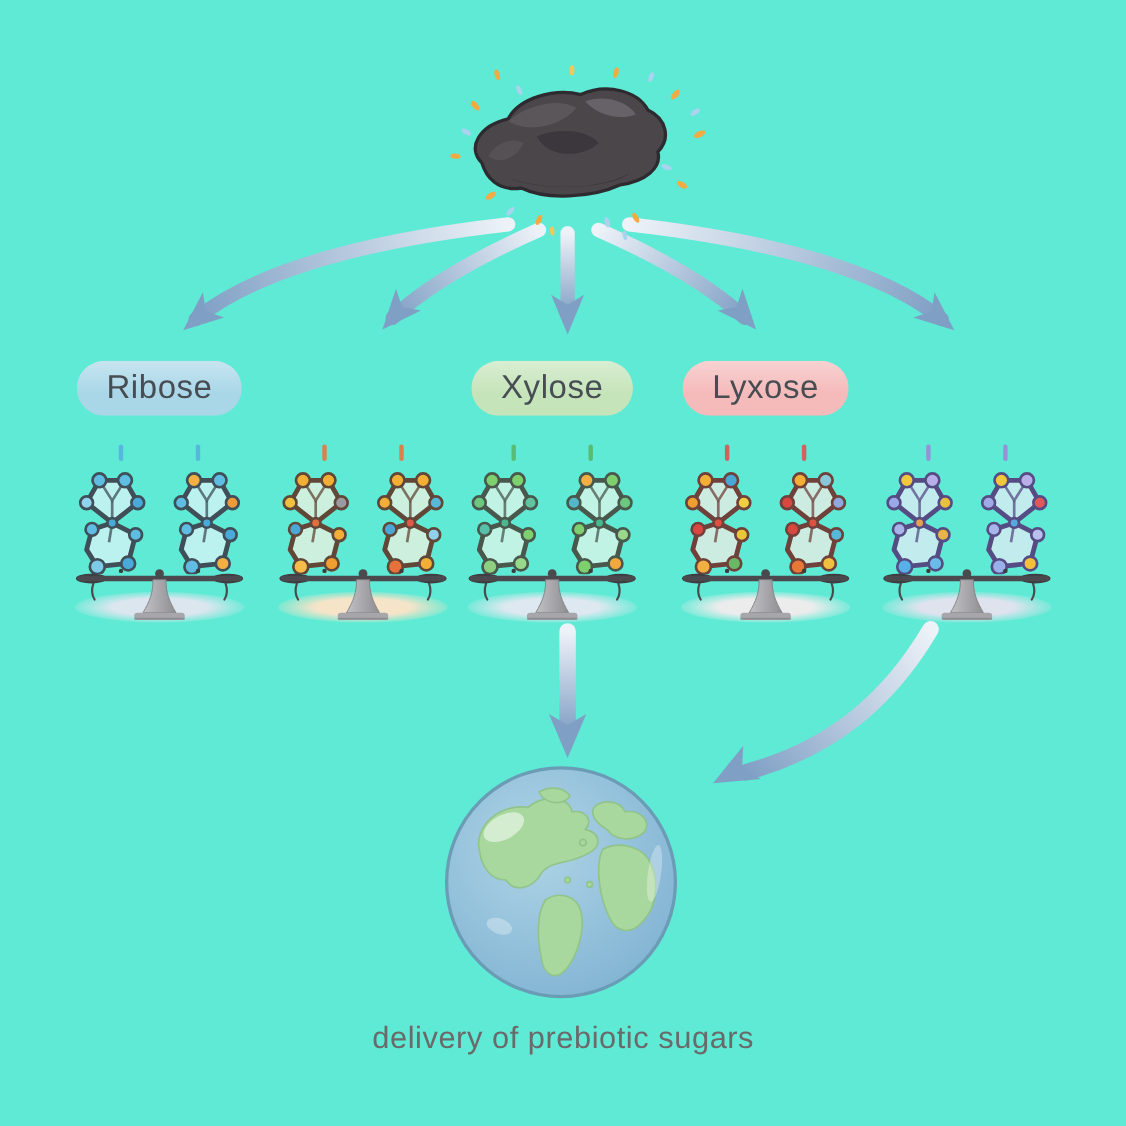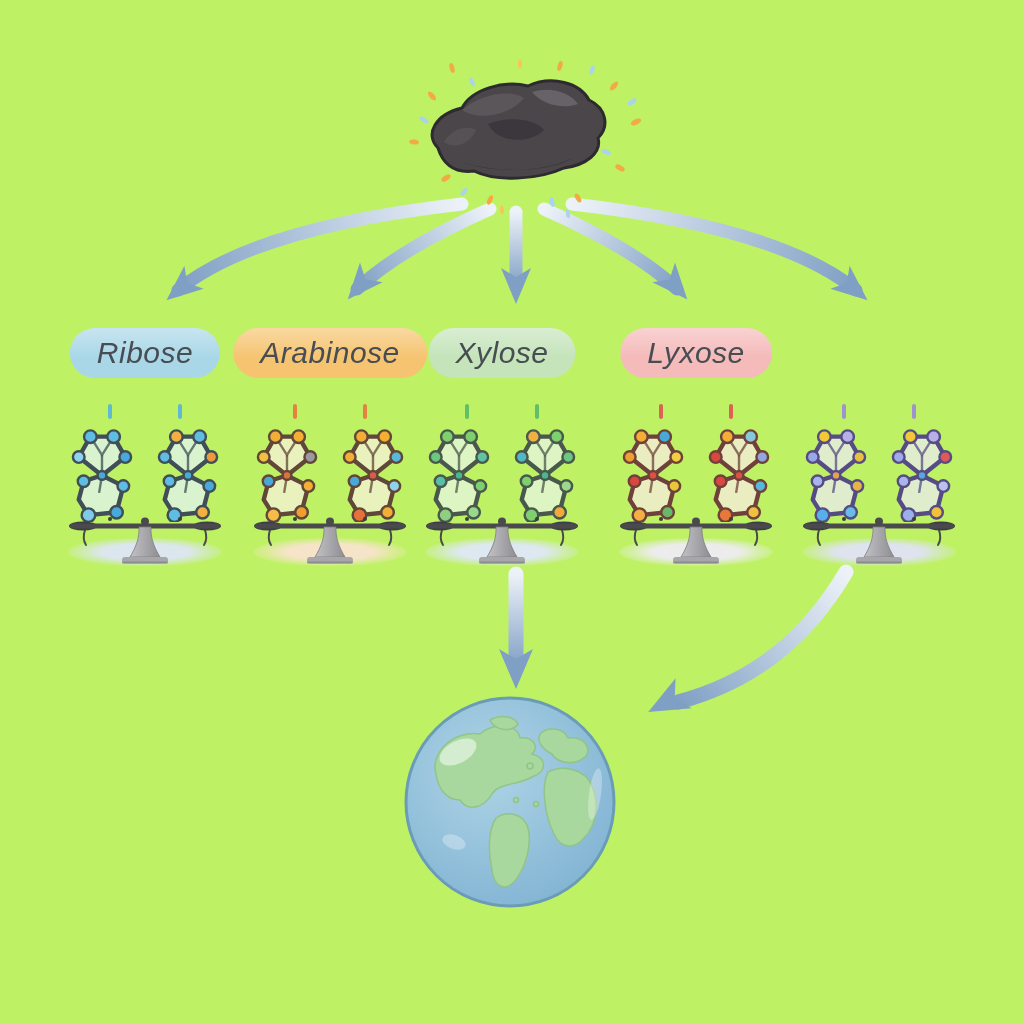--- a/index.html
+++ b/index.html
@@ -1,19 +1,18 @@
 <!DOCTYPE html>
 <html style="--arrow-start: #edf2f8; --arrow-end: #7f9fc4; --beam: #4a4a4e; --pan: #3e3e42; --ped-light: #c2c2c6; --ped-dark: #8e8e92; --base: #a7a7ab; --earth-ocean: #7fb2d2; --earth-ocean-light: #aed4e6; --earth-land: #a9d89e; --earth-land-edge: #90c488; --earth-rim: #6b9cb6; --met-body: #4a4649; --met-facet-light: #5d585c; --met-facet-dark: #38353a; --met-highlight: #6e6871; --met-outline: #2e2b30; --sp-orange: #f2ab42; --sp-blue: #a9d3ee; --sp-yellow: #f5c75a; --caption-color: #6a6a6a;"><head>
 <meta charset="utf-8">
 <style>
   html,body{margin:0;padding:0;background:#fff;}
   .stage{
-    position:relative;width:1024px;height:1024px;background:#bef264;overflow:hidden;
+    position:relative;width:1024px;height:1024px;background:#5eead4;overflow:hidden;
     font-family:"Liberation Sans",sans-serif;
-    font-style:italic;
   }
   .layer{position:absolute;left:0;top:0;}
   
   .s0{stop-color:var(--arrow-start);}
   .s1{stop-color:var(--arrow-end);}
   .head{fill:var(--arrow-end);}
   
   .met-wrap{position:absolute;left:392px;top:58px;width:252px;height:166px;}
   .met-body{fill:var(--met-body);stroke:var(--met-outline);stroke-width:3;stroke-linejoin:round;}
   .met-light{fill:var(--met-facet-light);}
@@ -210,23 +209,20 @@
       <ellipse class="fill-pan" cx="142" cy="12" rx="14" ry="4.5"></ellipse>
       <rect class="fill-beam" x="5" y="9.5" width="150" height="5" rx="2.5"></rect>
       <circle class="fill-beam" cx="80" cy="7.5" r="4"></circle>
       <path class="ped-stroke" d="M74,13 L86,13 C85.5,24 89,33 95,43 L65,43 C71,33 74.5,24 74,13 Z" fill="url(#pedGrad)"></path>
       <rect class="fill-base" x="57" y="43" width="46" height="6.5" rx="3"></rect>
       <rect class="base-edge" x="57" y="47.5" width="46" height="2" rx="1"></rect>
     </svg>
   </div>
 
   <div class="column" style="left: 237px; --pill-bg: #f6c471; --pill-text: #474d53; --tick: #e8763c; --col-shadow: #f6e4c9;">
-    <div class="pill">
-      <span class="pill-label">Arabinose</span>
-    </div>
     <div class="tick tick-l"></div>
     <div class="tick tick-r"></div>
     <div class="mols">
       <svg class="mol mol-left" viewBox="0 0 64 100">
             <path d="M20,12 L44,12 L56,33 L32,52 L8,33 Z" fill="#fbf1e2" fill-opacity=".7" stroke="#604737" stroke-width="4.5" stroke-linejoin="round"></path>
             <path d="M32,52 L54,63 L47,90 L18,93 L8,77 L13,58 Z" fill="#fbf1e2" fill-opacity=".7" stroke="#604737" stroke-width="4.5" stroke-linejoin="round"></path>
             <path d="M20,12 L32,31 L44,12" fill="none" stroke="#604737" stroke-width="2.5" stroke-opacity=".75"></path>
             <path d="M32,31 L32,52" fill="none" stroke="#604737" stroke-width="2.5" stroke-opacity=".75"></path>
             <path d="M32,52 L29,70" fill="none" stroke="#604737" stroke-width="2.5" stroke-opacity=".75"></path>
             <circle cx="20" cy="12" r="6.5" fill="#f2ae35" stroke="#604737" stroke-width="2.5"></circle>
@@ -458,13 +454,14 @@
         <circle class="land" cx="134" cy="110" r="2.5"></circle>
       </g>
       <g>
         <ellipse class="gloss" opacity=".5" rx="20" ry="11" transform="translate(56,58) rotate(-28)"></ellipse>
         <ellipse class="gloss" opacity=".3" rx="6" ry="26" transform="translate(193,100) rotate(8)"></ellipse>
         <ellipse class="gloss" opacity=".3" rx="12" ry="7" transform="translate(52,148) rotate(20)"></ellipse>
       </g>
     </svg>
   </div>
 
+  <div class="caption">delivery of prebiotic sugars</div>
 </div>
 
 </body></html>

